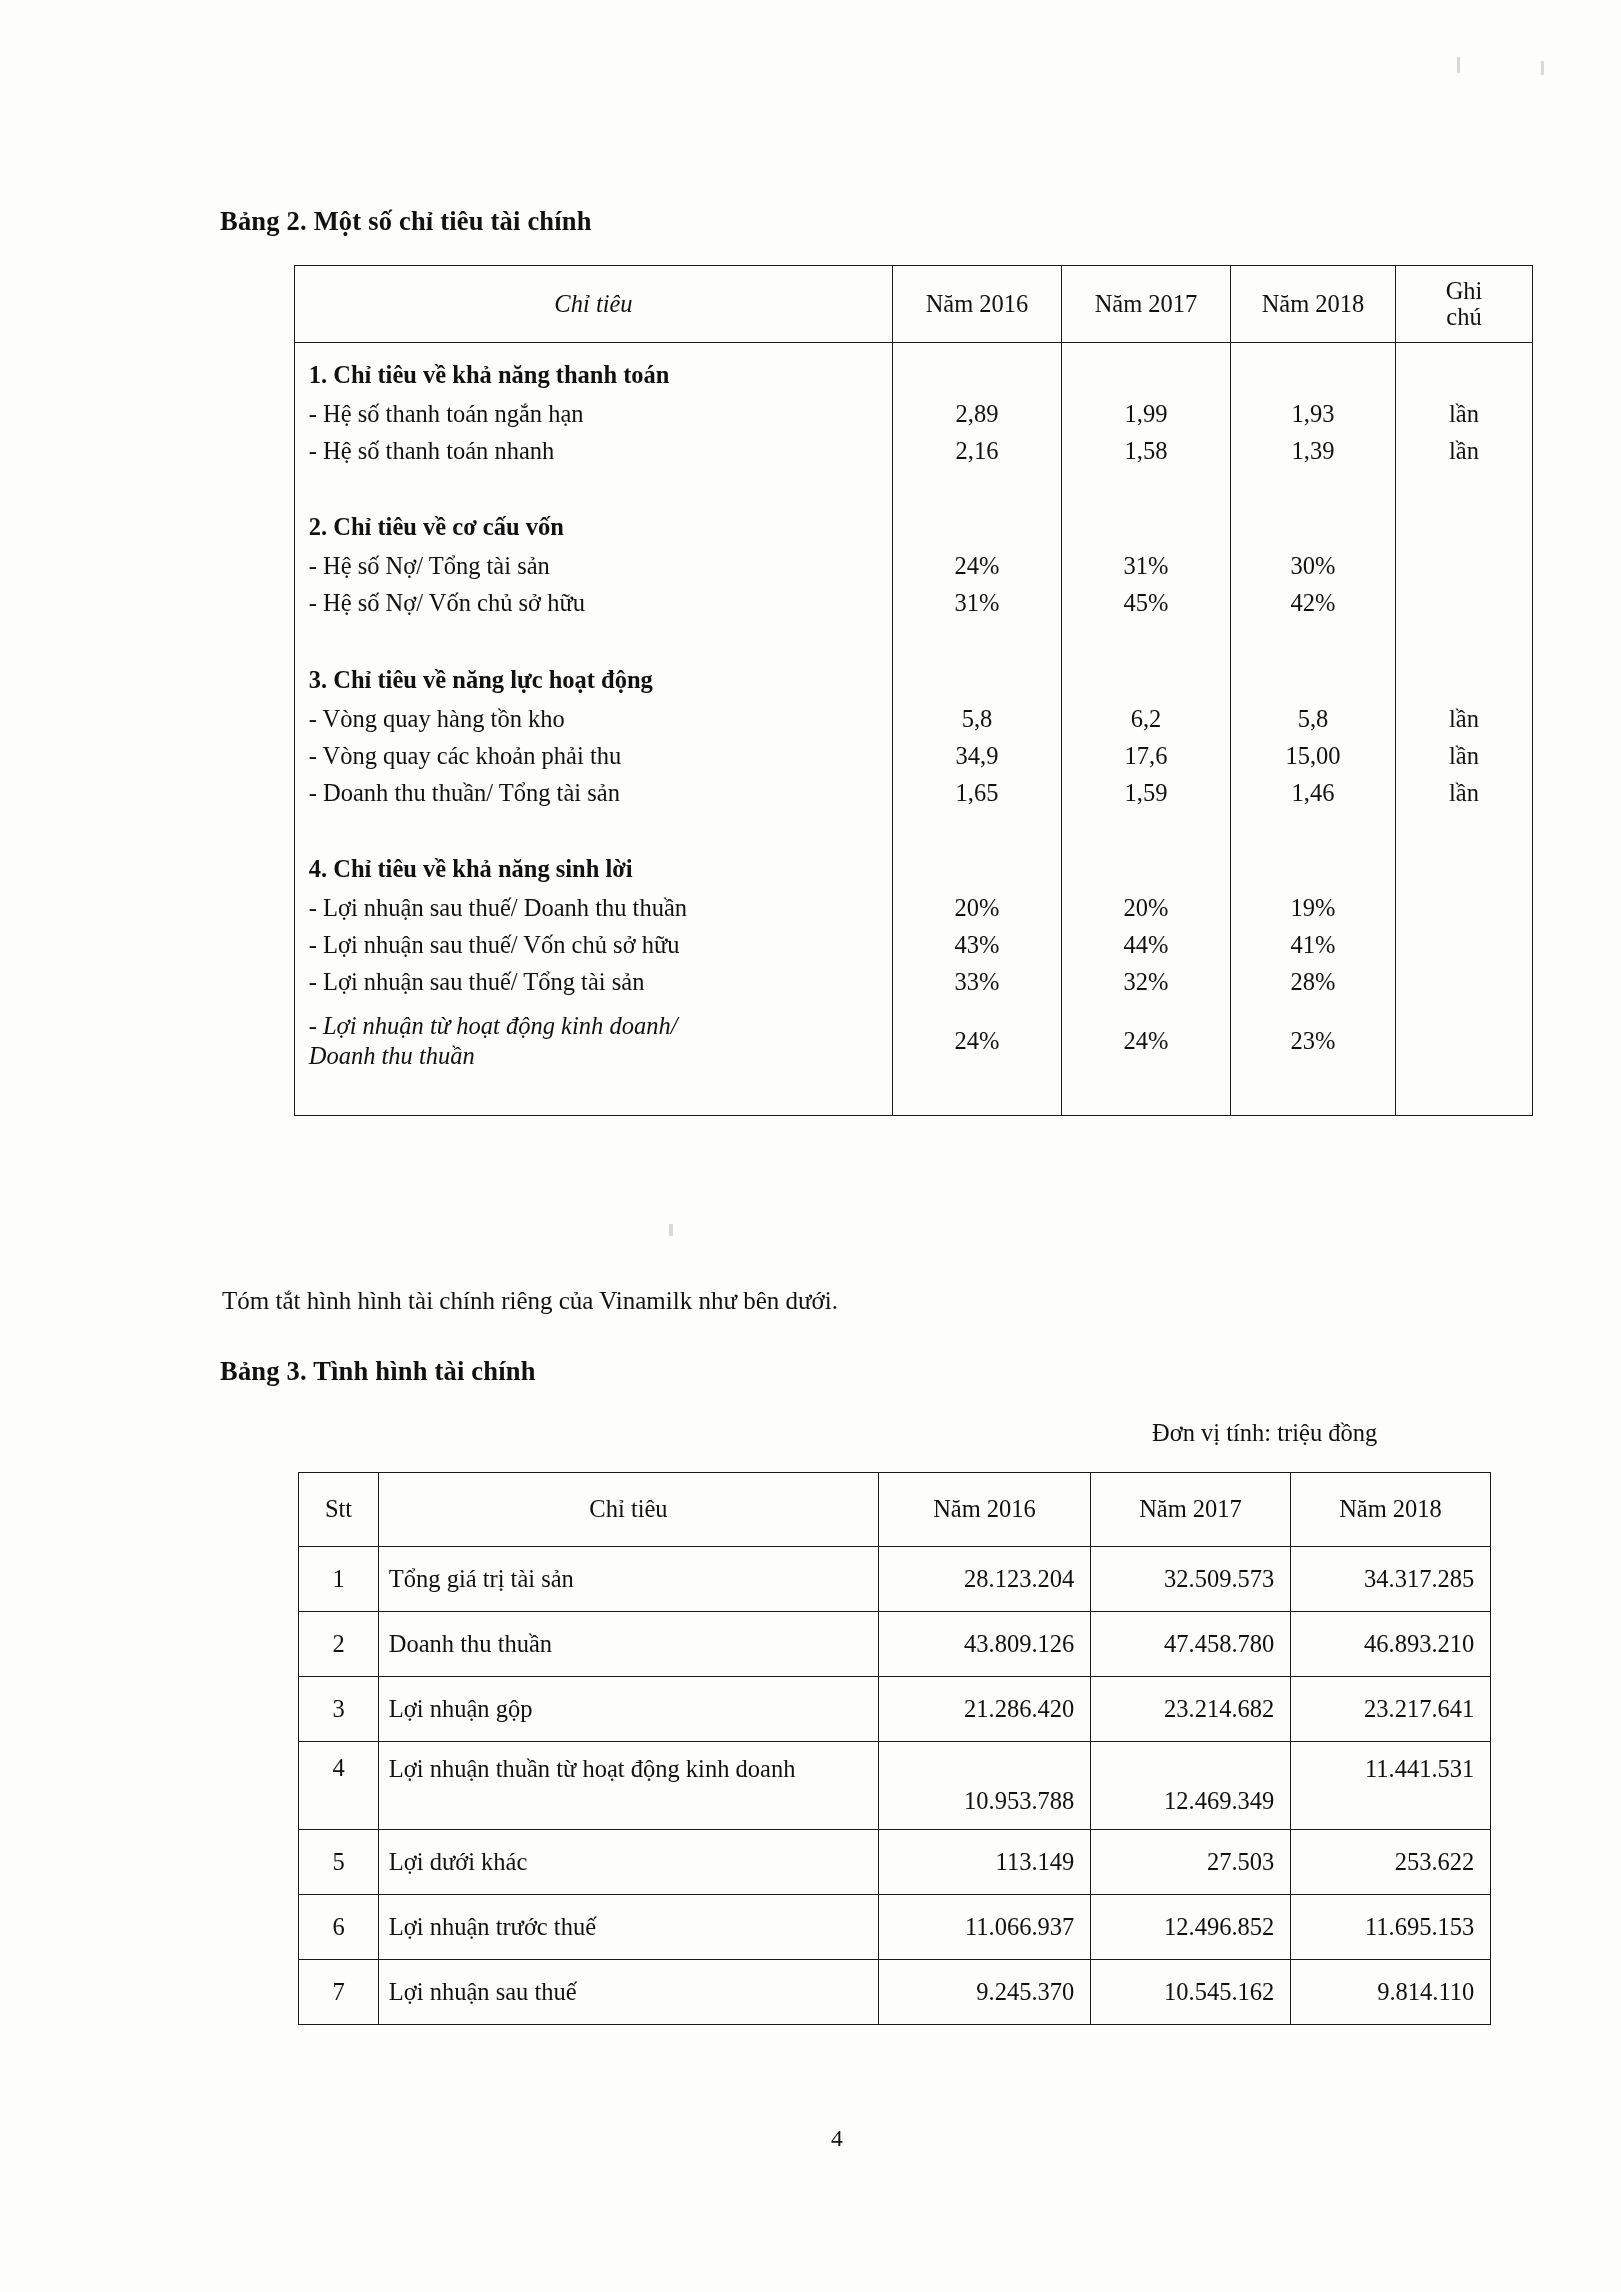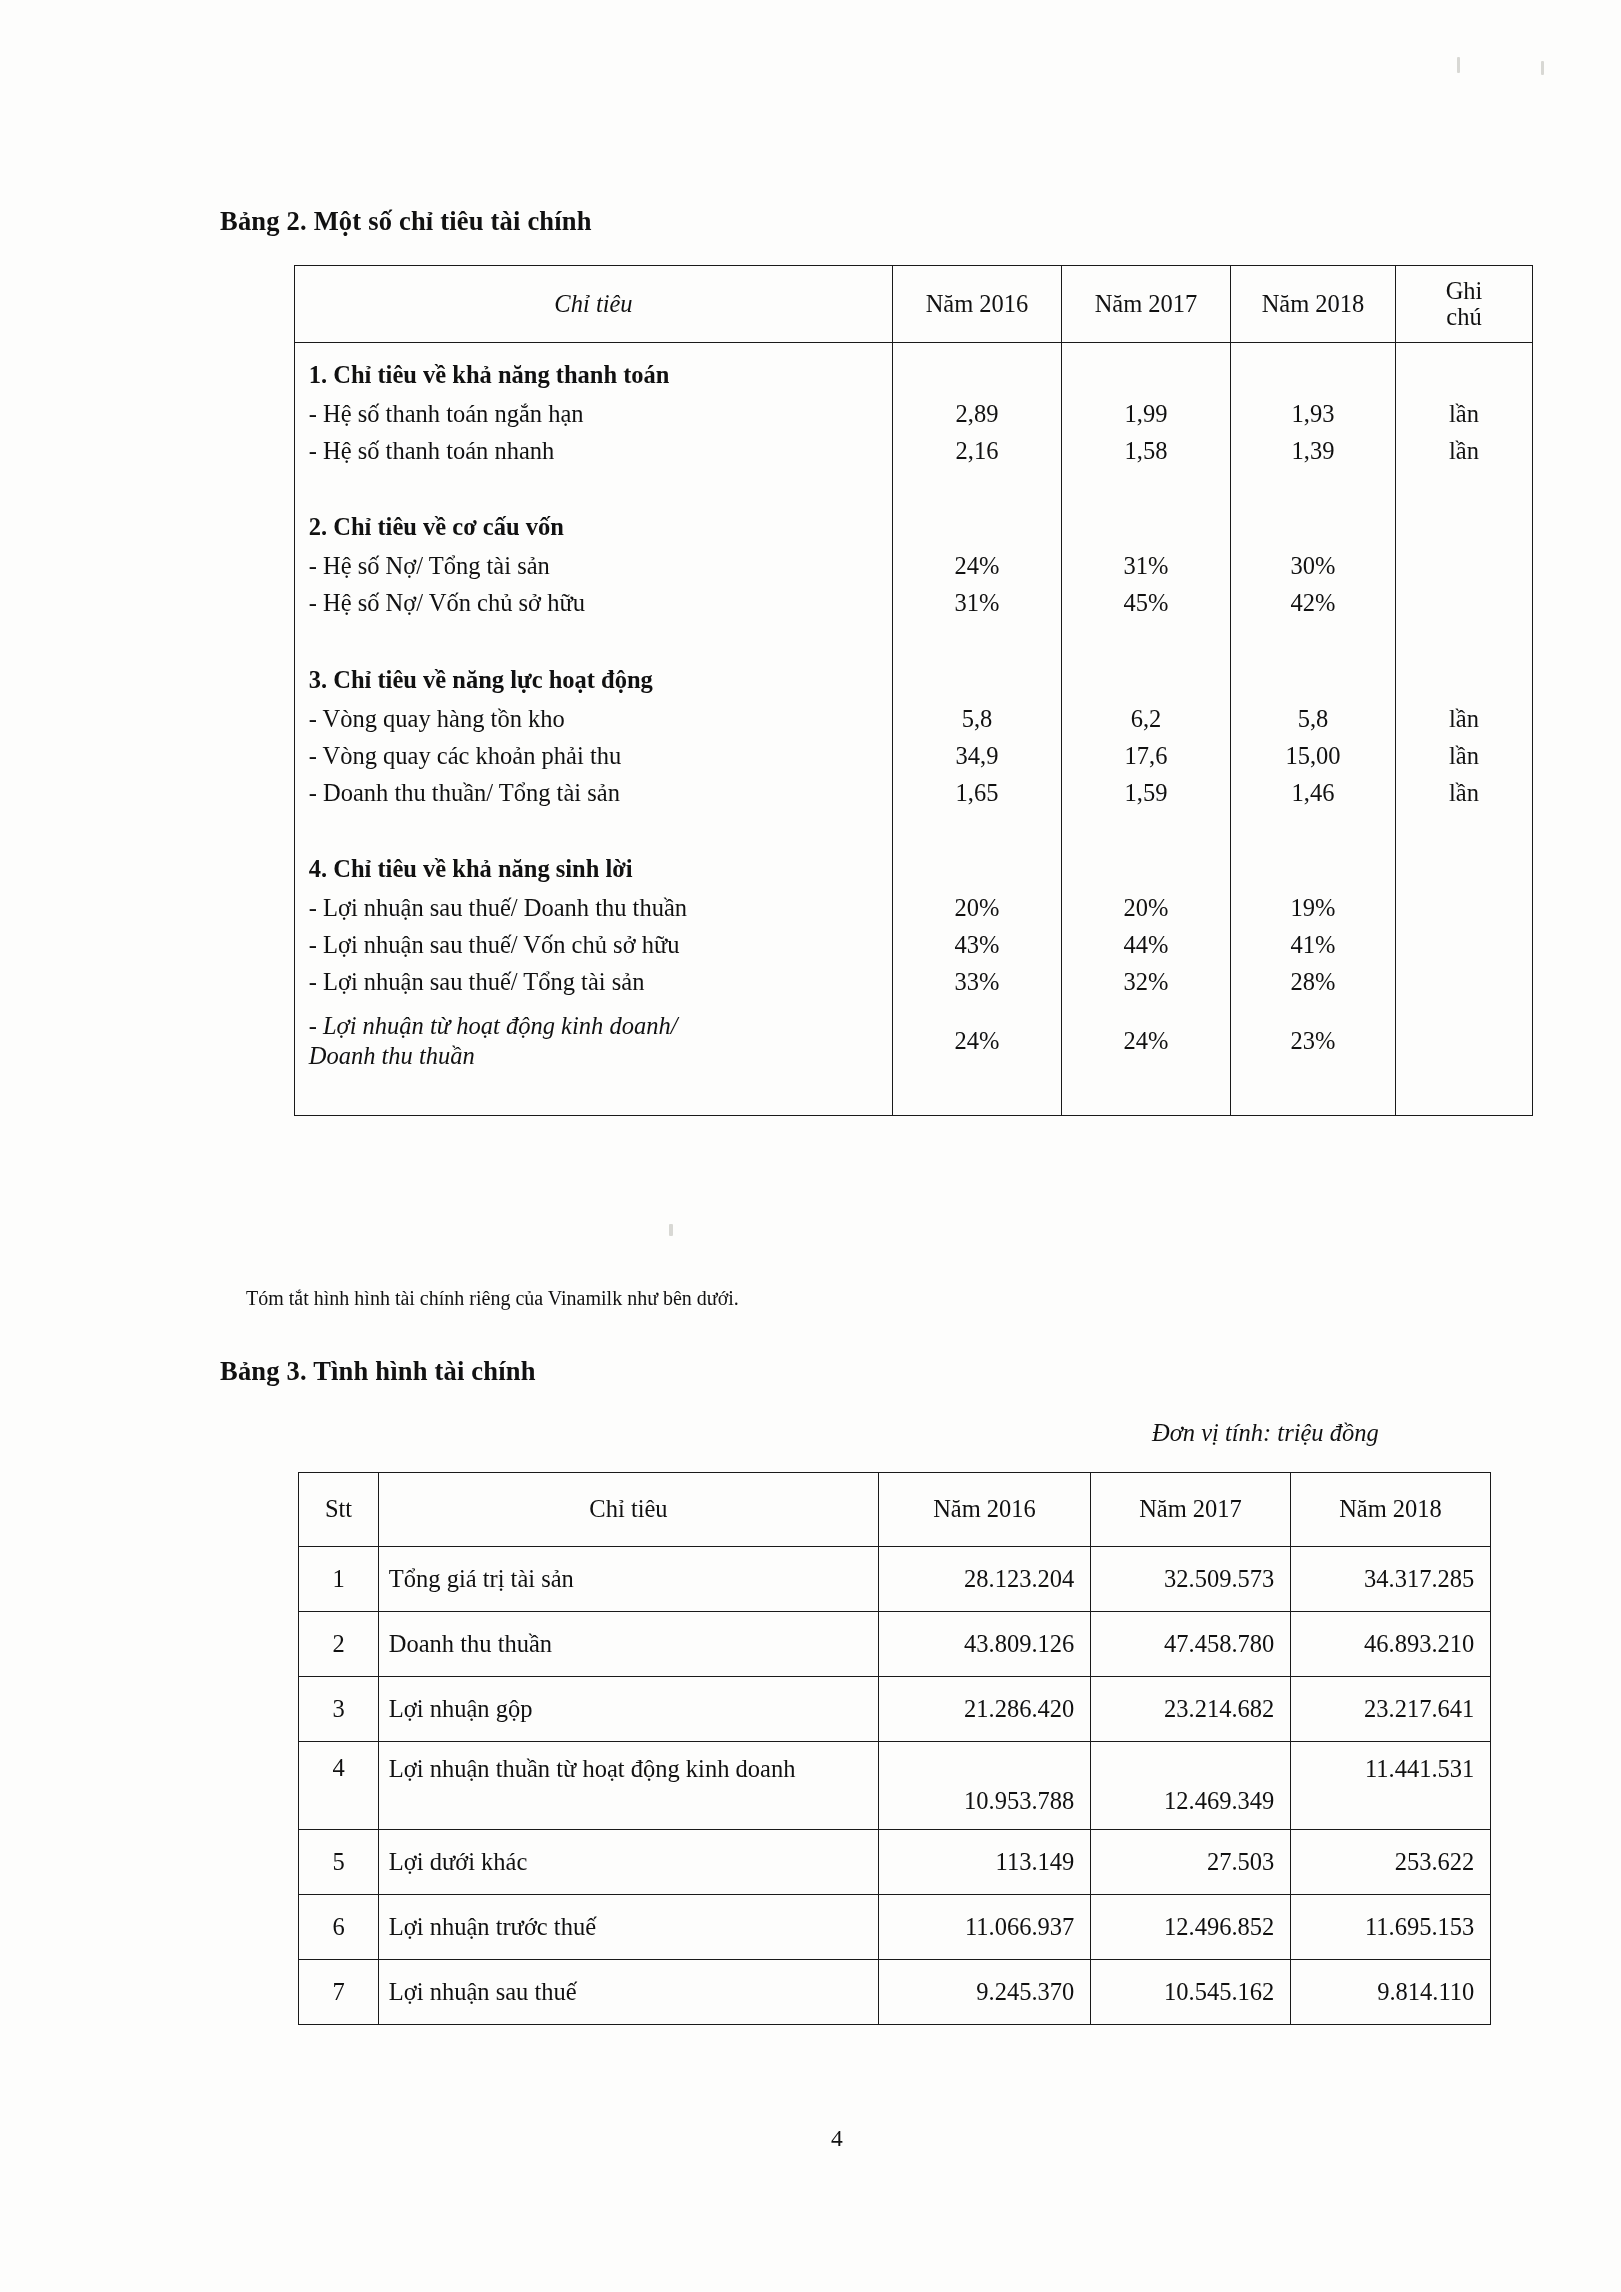--- a/index.html
+++ b/index.html
@@ -28,26 +28,24 @@
   }
 
   .heading {
     position: absolute;
     font-weight: bold;
     font-size: 26.5px;
     letter-spacing: 0.2px;
   }
   .para {
     position: absolute;
-    font-size: 20px;
-    margin-left: 24px;
+    font-size: 25px;
   }
   .unit-note {
     position: absolute;
-    font-style: italic;
     font-size: 24.5px;
   }
   .source-note {
     position: absolute;
     font-style: italic;
     font-size: 25.5px;
   }
   .page-num {
     position: absolute;
     font-size: 23.5px;

